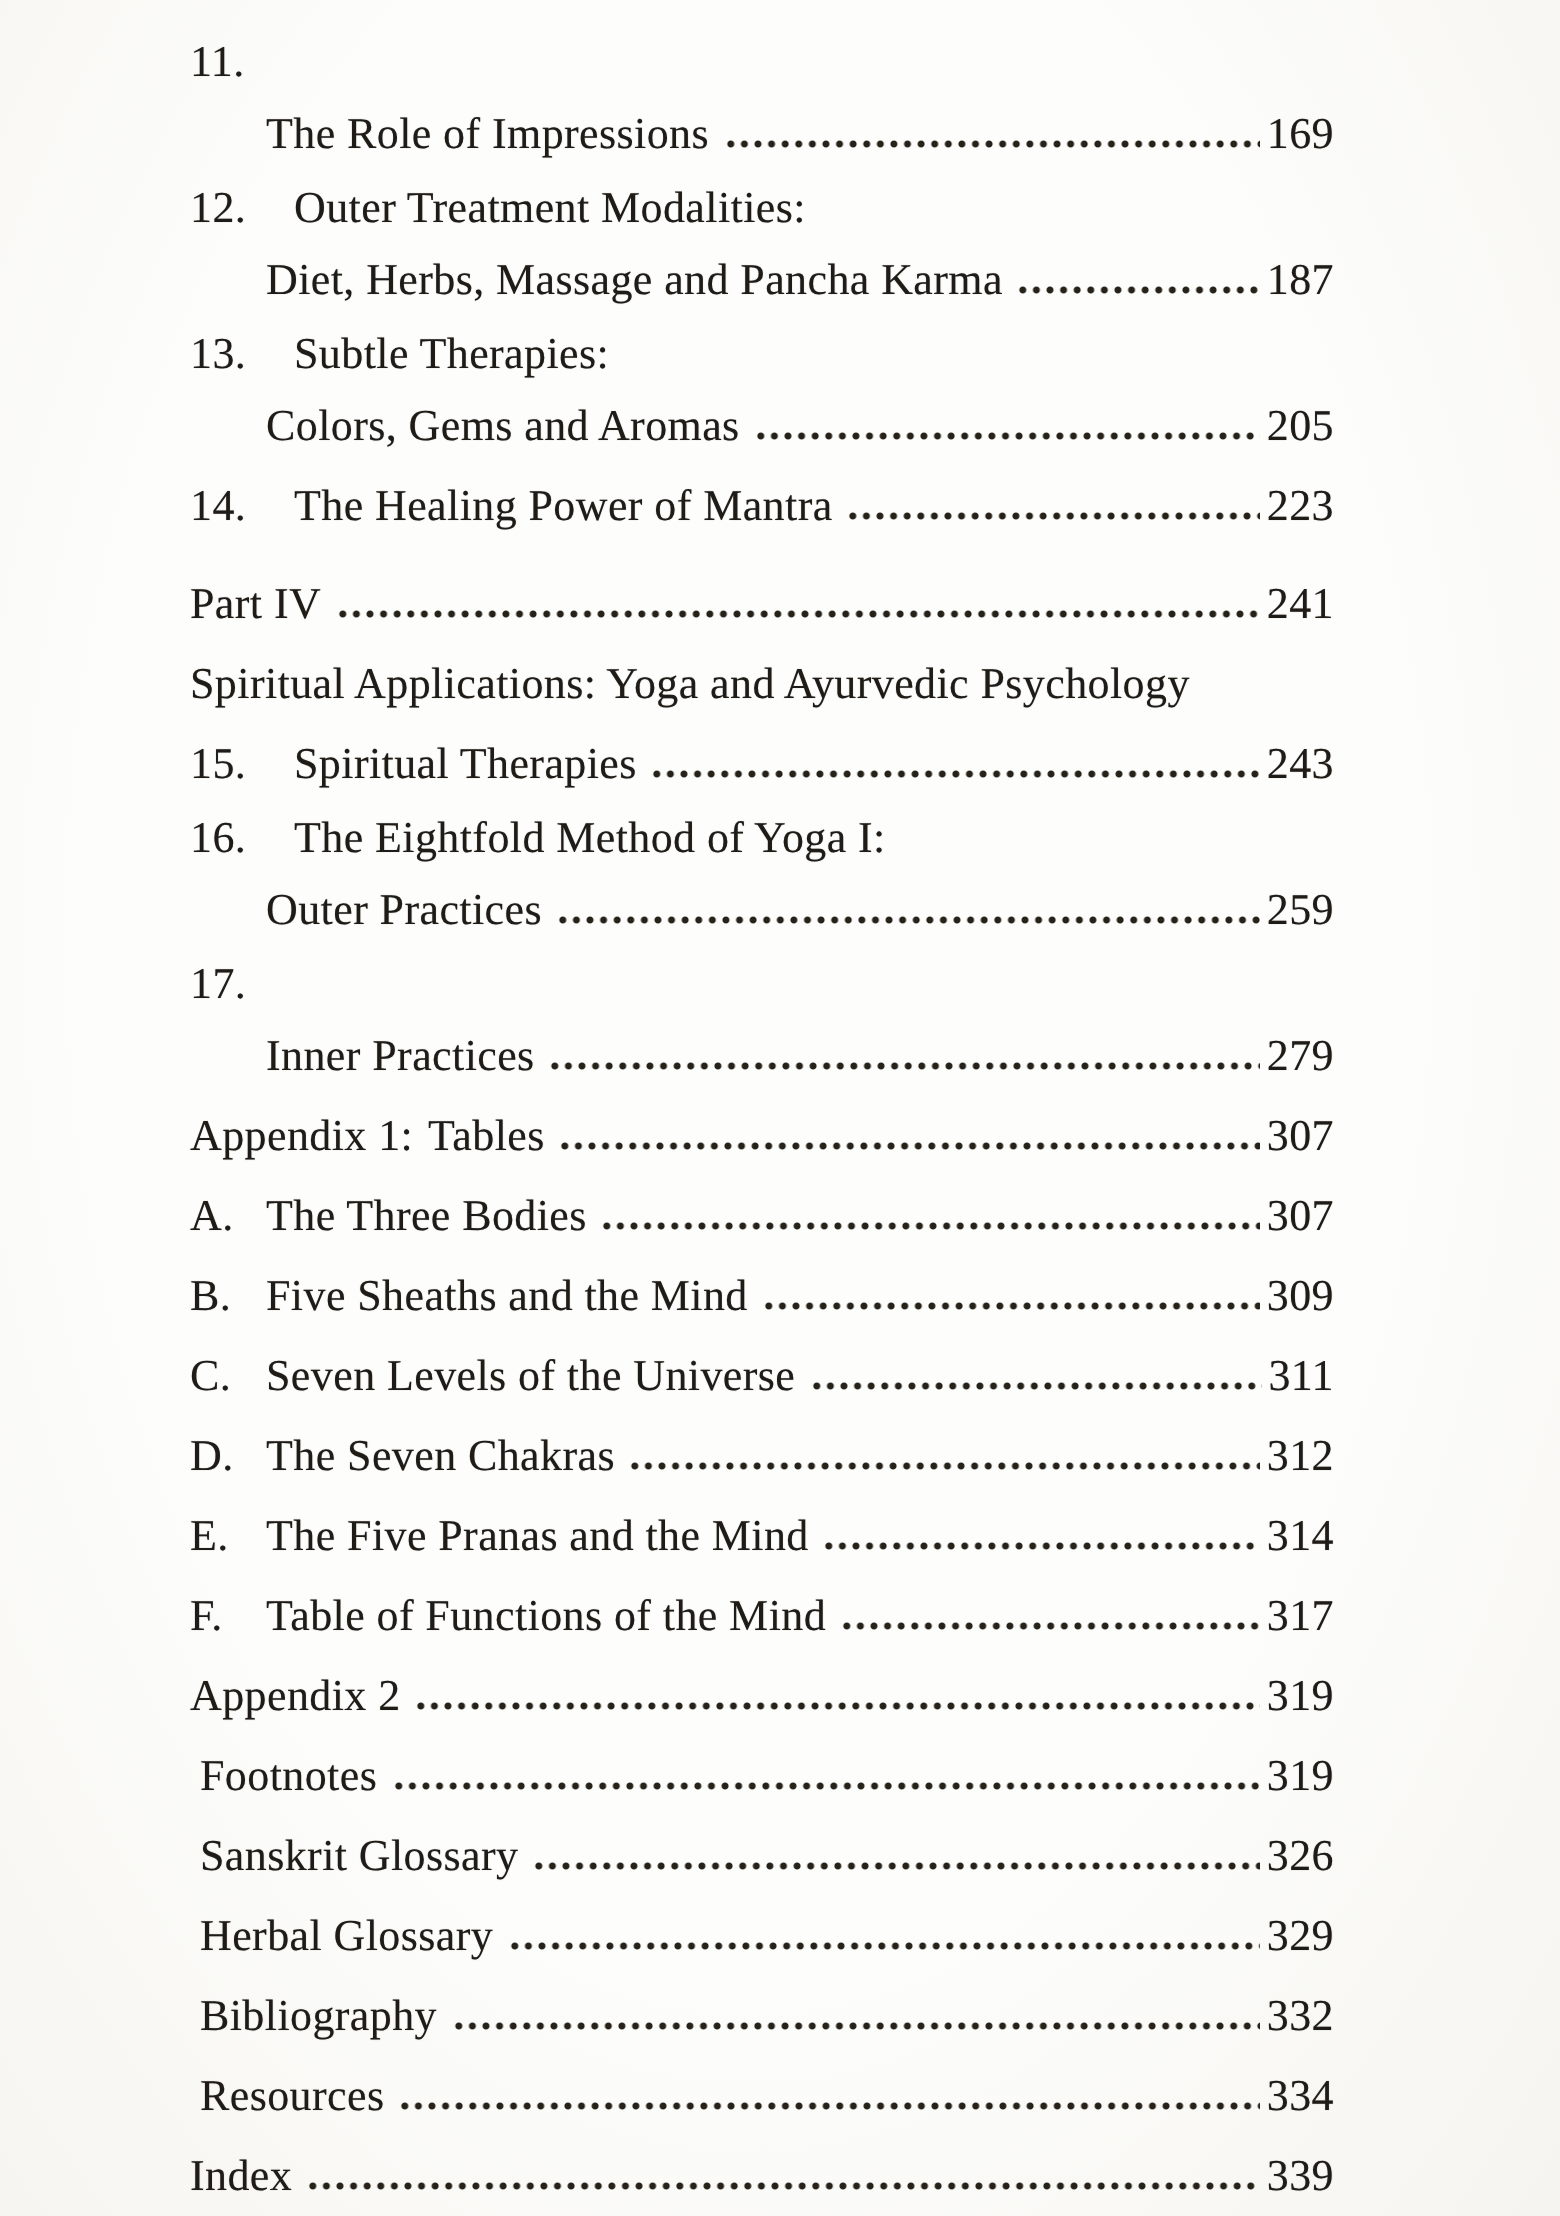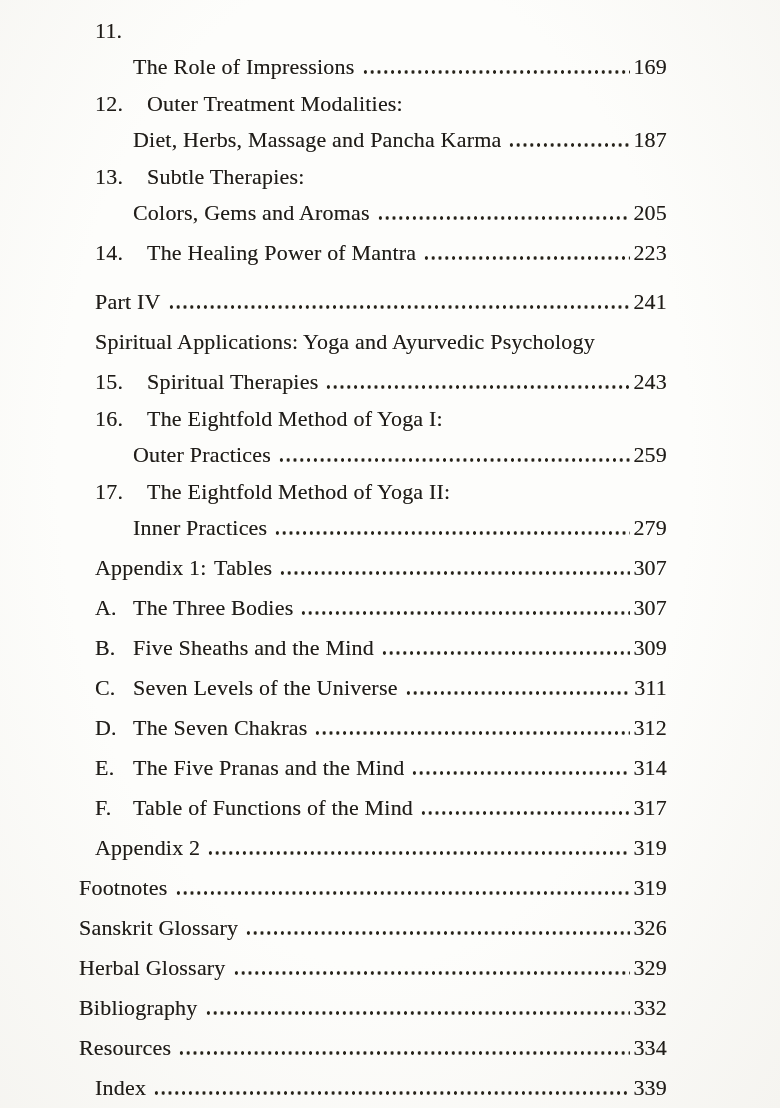--- a/index.html
+++ b/index.html
@@ -32,21 +32,21 @@
   }
   .row.h33 { height: 33px; line-height: 33px; }
   .row.mt8 { margin-top: 9px; justify-content: center; }
   .row.mt4 { margin-top: 0; }
   .num {
     flex: 0 0 52px;
     width: 52px;
   }
   .num.letter { flex: 0 0 38px; width: 38px; }
   .row.cont { padding-left: 133px; }
-  .row.sub  { padding-left: 79px; }
+  .row.sub  { padding-left: 100px; }
   .title { flex-shrink: 0; }
   .tb { font-weight: normal; flex-shrink: 0; }
   .tb + .title { margin-left: 0.34em; font-family: Liberation Serif, serif; }
   .leader {
     flex: 1 1 auto;
     min-width: 8px;
     height: 4px;
     margin: 0 3px 0 7px;
     background-image: radial-gradient(circle, #262219 1.45px, rgba(0,0,0,0) 2.0px);
     background-size: 6.8px 4px;
@@ -118,21 +118,20 @@
     <span class="title">The Eightfold Method of Yoga I:</span>
   </div>
   <div class="row cont">
     <span class="title">Outer Practices</span>
     <span class="leader"></span>
     <span class="pageno">259</span>
   </div>
 
   <div class="row h33">
     <span class="num">17.</span>
-    <span class="title">The Eightfold Method of Yoga II:</span>
   </div>
   <div class="row cont">
     <span class="title">Inner Practices</span>
     <span class="leader"></span>
     <span class="pageno">279</span>
   </div>
 
   <div class="row">
     <span class="tb">Appendix 1:</span>
     <span class="title">Tables</span>

